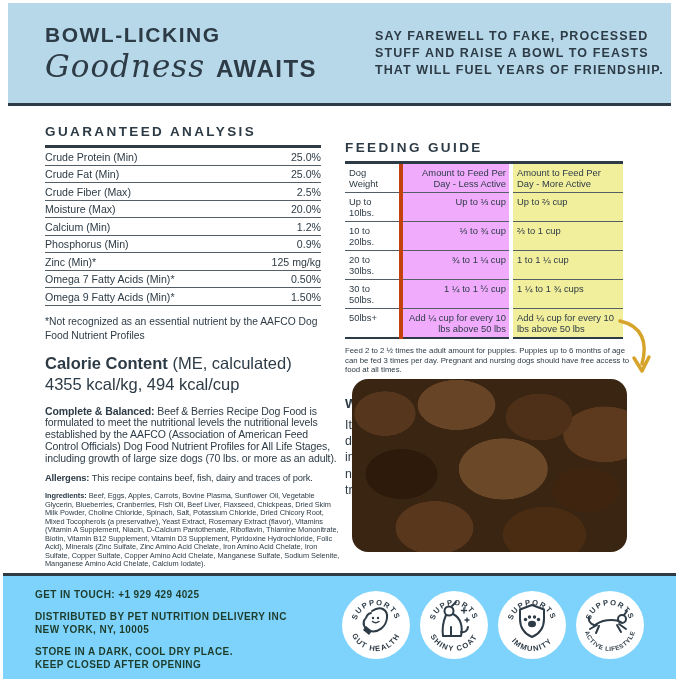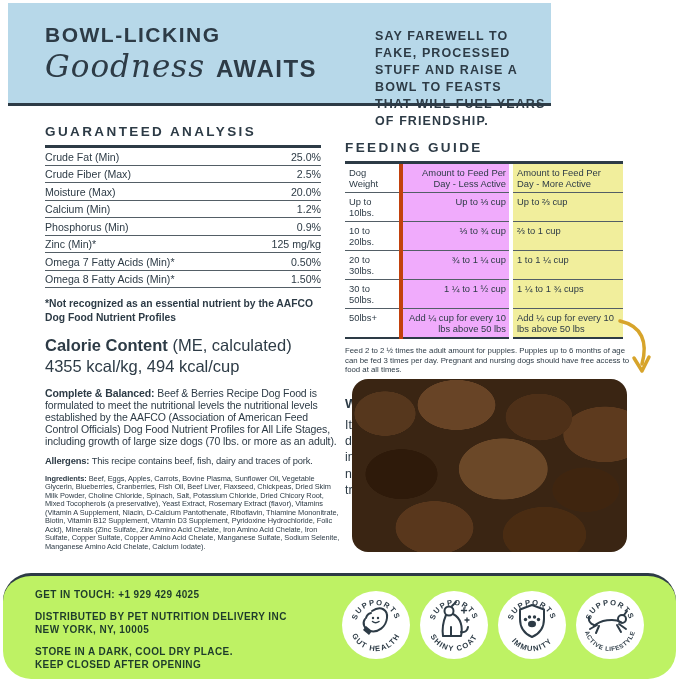--- a/index.html
+++ b/index.html
@@ -1,38 +1,38 @@
 <!DOCTYPE html>
 <html><head>
 <meta charset="utf-8">
 <style>
   html,body{margin:0;padding:0;background:#ffffff;}
   .page{position:relative;width:679px;height:679px;background:#fff;overflow:hidden;
         font-family:"Liberation Sans",sans-serif;color:#2d3b46;}
 
   
-  .banner{position:absolute;top:3px;left:8px;width:543px;height:100px;
+  .banner{position:absolute;top:3px;left:8px;width:663px;height:100px;
           background:#b7d8e9;border-bottom:3px solid #2d3b46;}
   .banner-left{position:absolute;left:37px;top:20px;}
   .headline-top{font-size:21px;font-weight:bold;letter-spacing:1.5px;}
   .headline-bottom{margin-top:1px;white-space:nowrap;}
   .script{font-family:"DejaVu Serif",serif;font-style:italic;font-size:31px;letter-spacing:1px;}
   .awaits{font-size:24px;font-weight:bold;letter-spacing:1.5px;margin-left:11px;}
   .banner-right{position:absolute;left:367px;top:25px;font-size:12.5px;font-weight:bold;
                 letter-spacing:1.1px;line-height:17px;}
 
   
   .ga{position:absolute;left:45px;top:124px;width:298px;}
   .col-title{font-size:13.5px;font-weight:bold;letter-spacing:2.4px;margin:0;}
   .rule{height:3px;background:#2d3b46;margin-top:6px;}
   .ga-rule{width:276px;}
   .ga-table{width:276px;border-collapse:collapse;font-size:10.6px;}
   .ga-table td{border-bottom:1px solid #535e66;padding:2.5px 0 2px 0;}
   .ga-table td.val{text-align:right;}
-  .footnote{font-size:10.3px;line-height:14px;margin:9px 0 0 0;width:280px;font-weight:bold;}
+  .footnote{font-size:10.3px;line-height:14px;margin:9px 0 0 0;width:280px;}
   .calorie{margin:10px 0 0 0;font-size:16.5px;line-height:21px;}
   .cb{margin:11px 0 0 0;font-size:10.5px;line-height:11.9px;letter-spacing:-0.1px;}
   .allerg{margin:7px 0 0 0;font-size:9.4px;letter-spacing:-0.15px;white-space:nowrap;}
   .ingr{margin:9px 0 0 0;font-size:7.4px;line-height:8.5px;letter-spacing:-0.05px;width:298px;}
 
   
   .fg{position:absolute;left:345px;top:140px;width:292px;}
   .fg-rule{width:278px;}
   .fg-table{width:278px;border-collapse:collapse;font-size:9.4px;table-layout:fixed;
             border-bottom:2px solid #2d3b46;}
@@ -51,22 +51,22 @@
       radial-gradient(70px 45px at 38% 15%,#684426 0 55%,rgba(0,0,0,0) 56%),
       radial-gradient(60px 42px at 68% 22%,#4e3018 0 55%,rgba(0,0,0,0) 56%),
       radial-gradient(75px 50px at 92% 32%,#5d3a1e 0 55%,rgba(0,0,0,0) 56%),
       radial-gradient(65px 45px at 18% 55%,#2e1a0a 0 55%,rgba(0,0,0,0) 56%),
       radial-gradient(80px 55px at 55% 52%,#6b4828 0 55%,rgba(0,0,0,0) 56%),
       radial-gradient(60px 40px at 85% 64%,#3f250f 0 55%,rgba(0,0,0,0) 56%),
       radial-gradient(70px 48px at 30% 86%,#59371c 0 55%,rgba(0,0,0,0) 56%),
       radial-gradient(75px 50px at 70% 90%,#4a2c12 0 55%,rgba(0,0,0,0) 56%);}
 
   
-  .footer{position:absolute;left:3px;right:3px;bottom:0;height:103px;background:#bef264;
-          border-top:3px solid #2d3b46;border-radius:28px;}
+  .footer{position:absolute;left:3px;right:3px;bottom:0;height:103px;background:#7dd3fc;
+          border-top:3px solid #2d3b46;}
   .f-left{position:absolute;left:32px;top:12px;color:#1e3c2b;font-weight:bold;
           font-size:10px;letter-spacing:0.4px;line-height:13.5px;}
   .f-group{margin-bottom:8px;}
   .badges{position:absolute;left:339px;top:15px;display:flex;gap:10px;}
   .badge{width:68px;height:68px;}
   .badge circle.bg{fill:#ffffff;}
   .badge text{fill:#2d3b46;font-family:"Liberation Sans",sans-serif;font-weight:bold;}
   .arcT{font-size:7.6px;letter-spacing:1.4px;}
   .arcB{font-size:7.6px;letter-spacing:1.2px;}
   .arcB.long{font-size:6.2px;letter-spacing:0.6px;}
@@ -97,20 +97,24 @@
       <div>STUFF AND RAISE A BOWL TO FEASTS</div>
       <div>THAT WILL FUEL YEARS OF FRIENDSHIP.</div>
     </div>
   </header>
 
   <section class="ga">
     <h2 class="col-title">GUARANTEED ANALYSIS</h2>
     <div class="rule ga-rule"></div>
     <table class="ga-table">
       <tbody>
+          <tr>
+            <td>Crude Protein (Min)</td>
+            <td class="val">25.0%</td>
+          </tr>
       <tr>
             <td>Crude Fat (Min)</td>
             <td class="val">25.0%</td>
           </tr>
       <tr>
             <td>Crude Fiber (Max)</td>
             <td class="val">2.5%</td>
           </tr>
       <tr>
             <td>Moisture (Max)</td>
@@ -126,21 +130,21 @@
           </tr>
       <tr>
             <td>Zinc (Min)*</td>
             <td class="val">125 mg/kg</td>
           </tr>
       <tr>
             <td>Omega 7 Fatty Acids (Min)*</td>
             <td class="val">0.50%</td>
           </tr>
       <tr>
-            <td>Omega 8 Fatty Acids (Min)*</td>
+            <td>Omega 9 Fatty Acids (Min)*</td>
             <td class="val">1.50%</td>
           </tr>
     </tbody>
       </table>
     <p class="footnote">*Not recognized as an essential nutrient by the AAFCO Dog Food Nutrient Profiles</p>
 
     <p class="calorie">
       <span><b>Calorie Content</b><span> (ME, calculated)</span></span><br>
       <span>4355 kcal/kg, 494 kcal/cup</span>
     </p>

